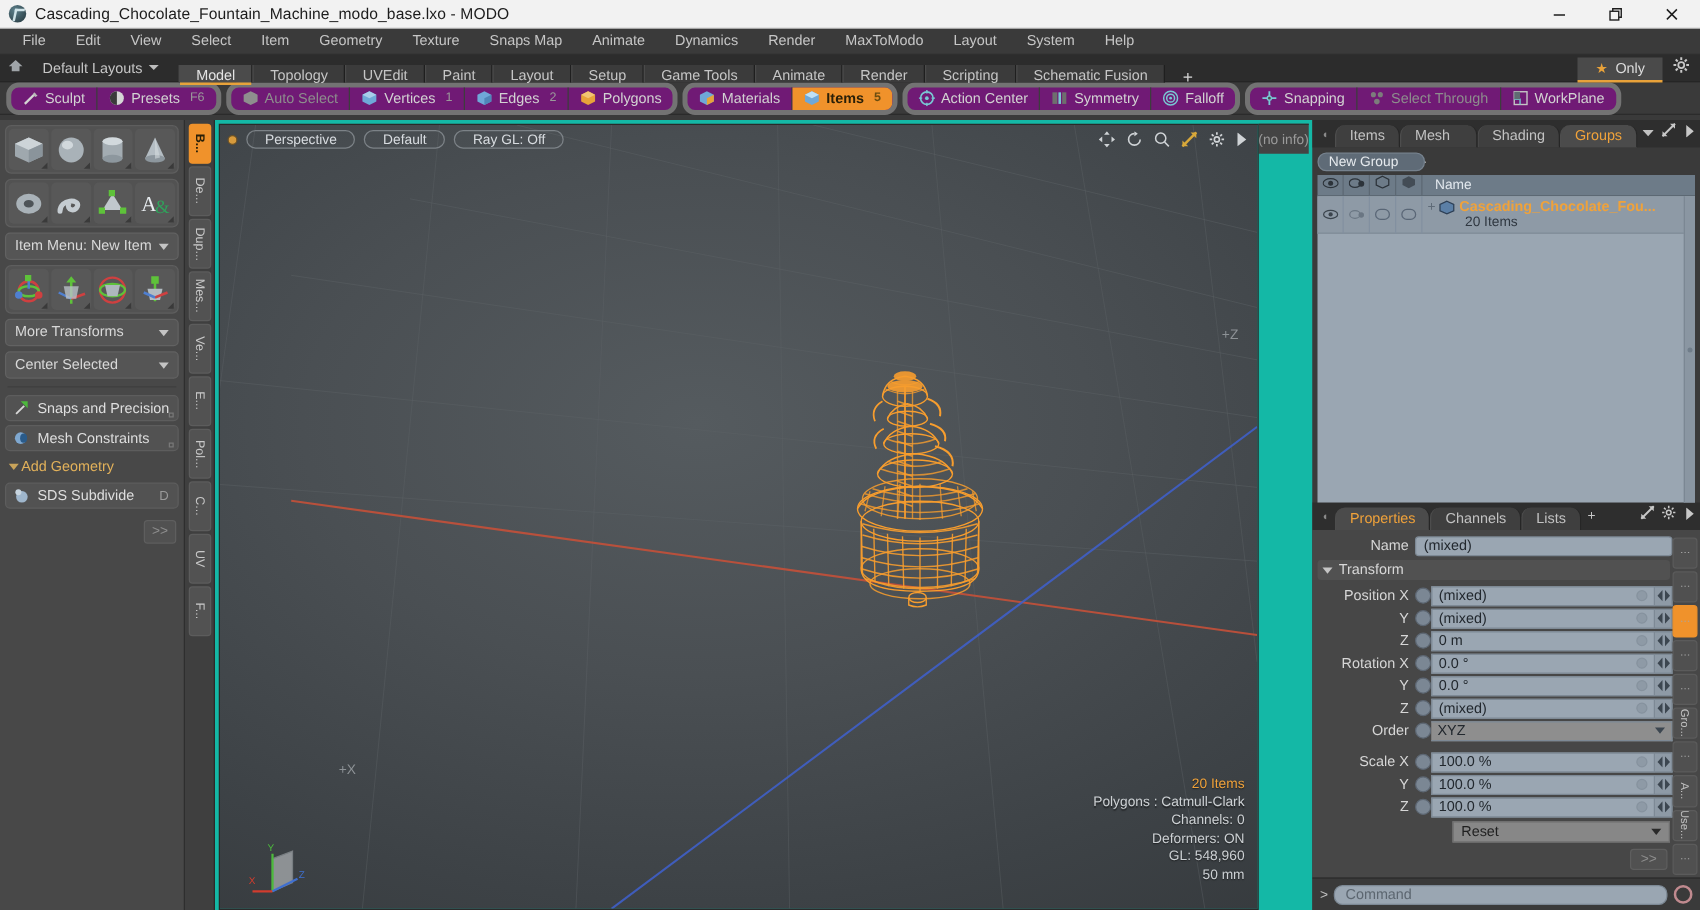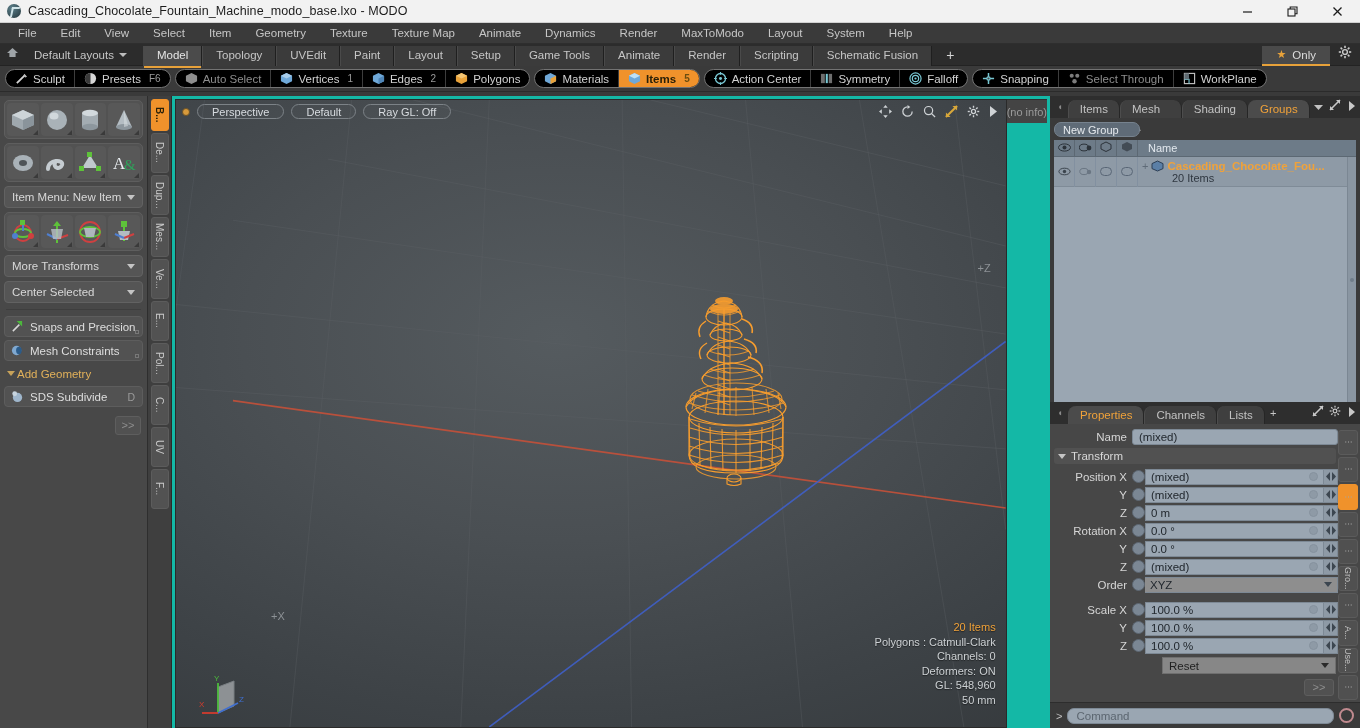--- a/index.html
+++ b/index.html
@@ -53,21 +53,21 @@
     height: 22px; background: #2c2c2c; display: flex; align-items: center;
     border-bottom: 1px solid #232323;
   }
   .home-ico {
     width: 24px; text-align: center; color: #9fa4a8; font-size: 12px; line-height: 22px;
   }
   .default-layouts { padding: 0 10px; color: #c6c6c6; font-size: 11.5px; }
   .caret-dn { display:inline-block; margin-left:5px; border-left:4px solid transparent; border-right:4px solid transparent; border-top:4px solid #bdbdbd; vertical-align: middle;}
   .layout-tabs { display: flex; align-items: flex-end; height: 22px; margin-left: 6px; }
   .ltab {
-    padding: 0 13px; height: 20px; line-height: 18px; font-size: 11.5px; color: #c6c6c6;
+    padding: 0 13px; height: 14px; line-height: 18px; font-size: 11.5px; color: #c6c6c6;
     border-left: 1px solid #4a4a4a; border-right: 1px solid #1f1f1f;
     background: #3b3b3b; position: relative;
   }
   .ltab.active { background: #4b4b4b; color: #e4e4e4; }
   .ltab.active::after {
     content:""; position:absolute; left:0; right:0; bottom:-2px; height:2px; background:#e8a23a;
   }
   .ltab.plus { background: transparent; border: none; font-size: 14px; color: #d6d6d6; padding: 0 14px; }
   .lb-spacer { flex: 1; }
   .only-btn {
@@ -77,22 +77,22 @@
   .only-btn::after { content:""; position:absolute; left:0; right:0; bottom:-2px; height:2px; background:#e8a23a; }
   .star { color:#e8a23a; font-size: 11px; }
   .gear-top { width: 30px; text-align: center; color:#c8c8c8; font-size: 13px; line-height:22px;}
 
   
   .toolbar {
     height: 26px; background: #3a3a3a; display: flex; align-items: center; gap: 4px;
     padding: 0 5px; border-bottom: 1px solid #2b2b2b;
   }
   .tgroup {
-    display: flex; align-items: center; height: 19px;
-    background: #000000; border: 1px solid #737373; border-radius: 10px; overflow: hidden;
+    display: flex; align-items: center; height: 26px;
+    background: #701a75; border: 4px solid #737373; border-radius: 10px; overflow: hidden;
   }
   .tbtn {
     display: flex; align-items: center; gap: 5px; padding: 0 9px; height: 21px;
     color: #d2d2d2; font-size: 11.5px; white-space: nowrap;
     border-right: 1px solid #3d3d3d;
   }
   .tbtn:last-child { border-right: none; }
   .tbtn.sel { background:#f0922b; color:#2a2008; font-weight: bold; }
   .tbtn.dim { color: #8d8d8d; }
   .tbtn .num { color:#9a9a9a; font-size:10px; margin-left:3px;}
@@ -272,21 +272,21 @@
   </div>
 
   <div class="menubar" id="menubar">
       <div class="menu-item">File</div>
       <div class="menu-item">Edit</div>
       <div class="menu-item">View</div>
       <div class="menu-item">Select</div>
       <div class="menu-item">Item</div>
       <div class="menu-item">Geometry</div>
       <div class="menu-item">Texture</div>
-      <div class="menu-item">Texture Map</div>
+      <div class="menu-item">Snaps Map</div>
       <div class="menu-item">Animate</div>
       <div class="menu-item">Dynamics</div>
       <div class="menu-item">Render</div>
       <div class="menu-item">MaxToModo</div>
       <div class="menu-item">Layout</div>
       <div class="menu-item">System</div>
       <div class="menu-item">Help</div>
     </div>
 
   <div class="layoutbar">

